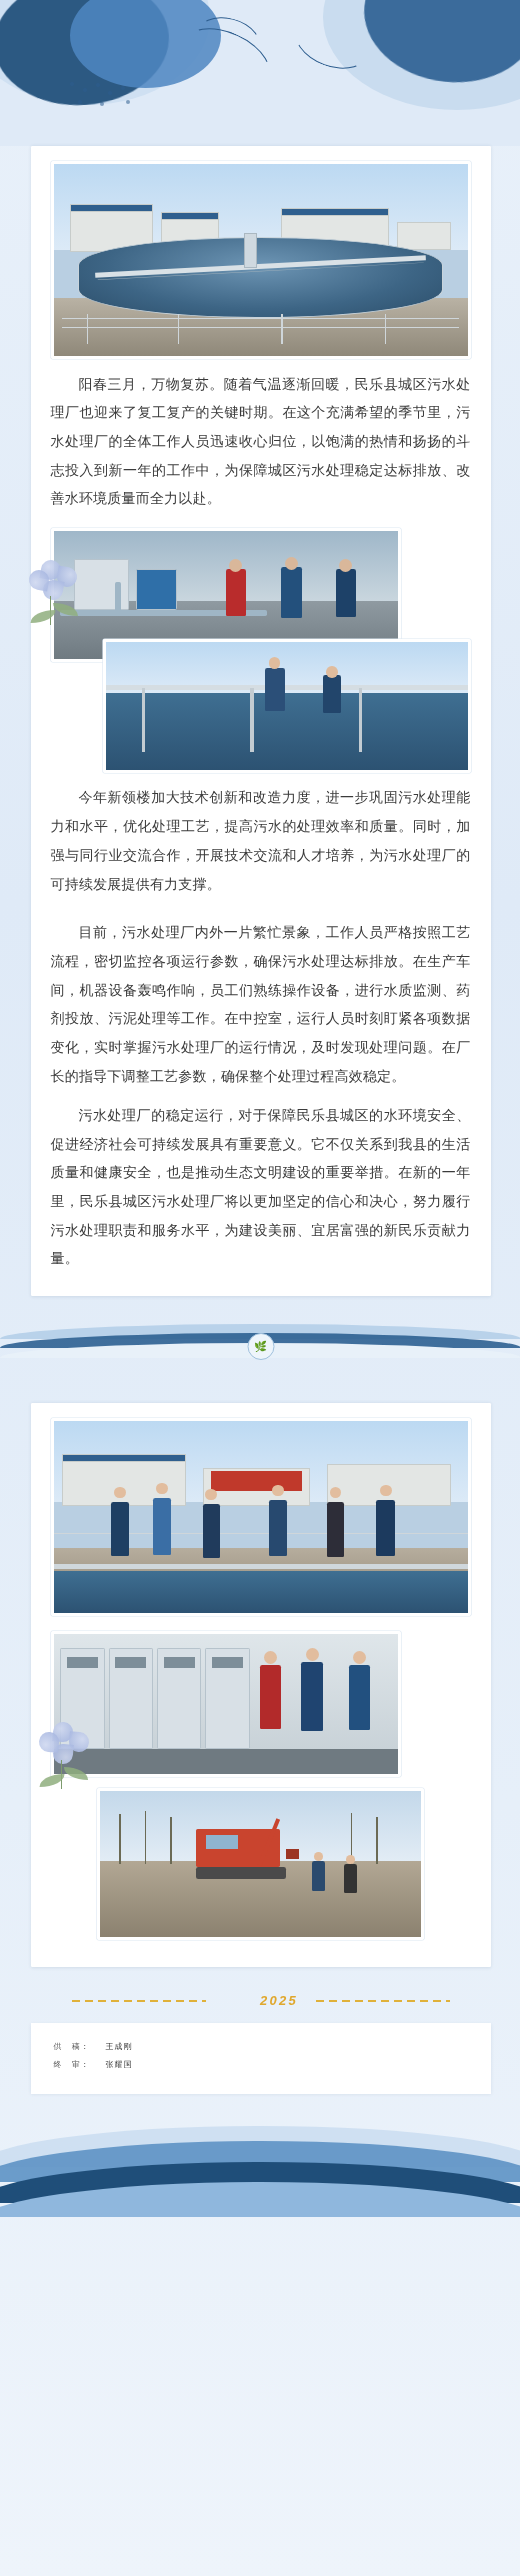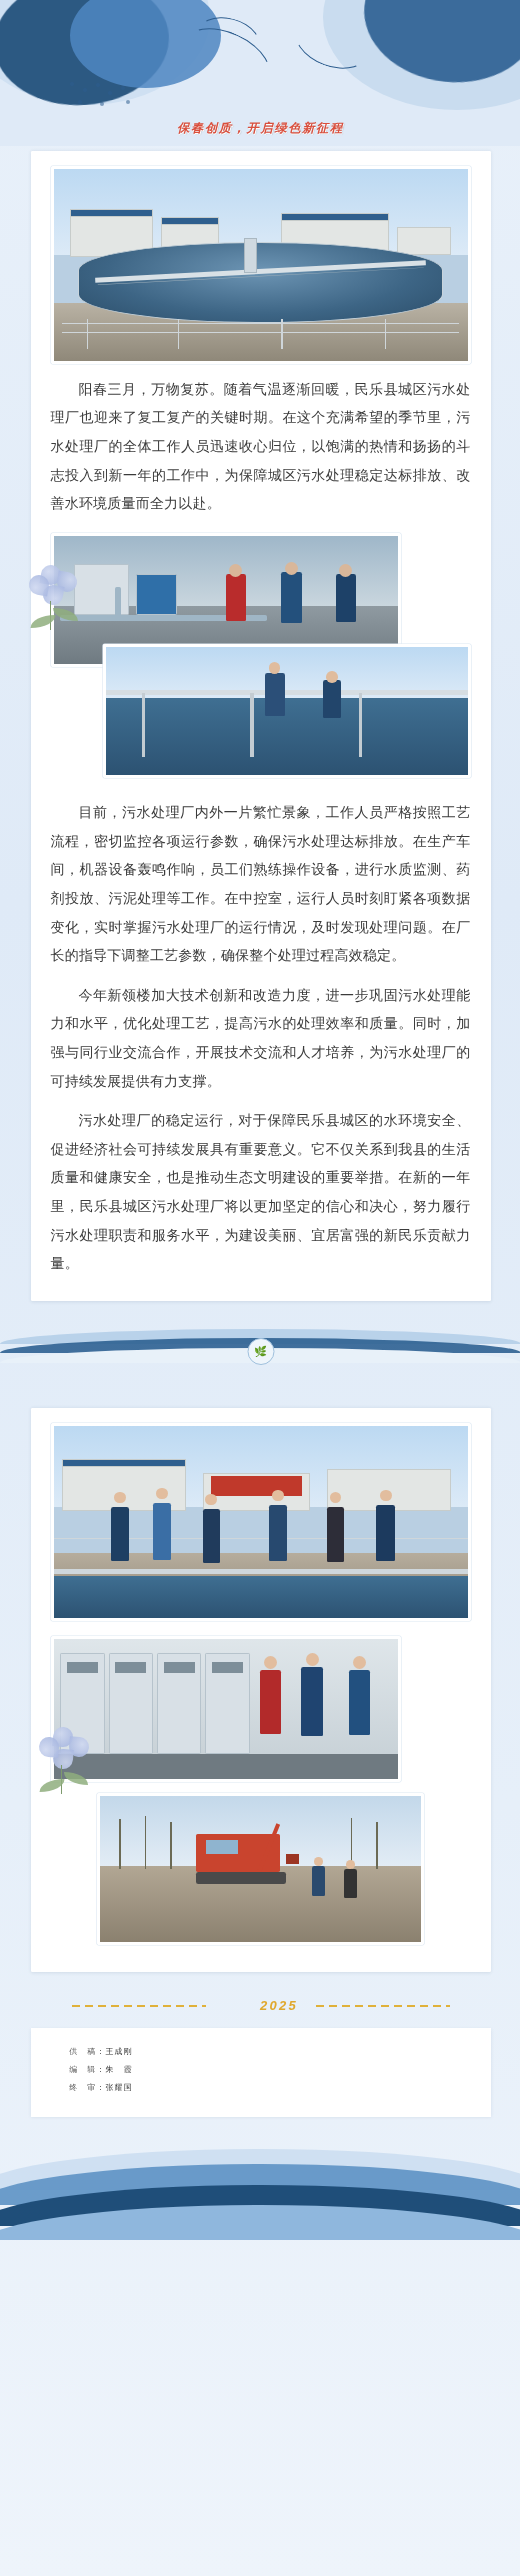--- a/index.html
+++ b/index.html
@@ -325,21 +325,20 @@
     margin-left: 37px;
   }
 
   
   .credits {
     margin: 15px auto 0 auto;
     width: 460px;
     background: #fff;
     padding: 15px 23px 20px 23px;
     box-shadow: 0 0.6px 3.5px rgba(40,70,110,.10);
-    text-align: right;
   }
   .credit-row {
     display: flex;
     align-items: center;
     font-size: 7.9px;
     color: #444;
     letter-spacing: 1.2px;
     line-height: 2.3;
   }
   .credit-label { width: 52px; color: #555; }
@@ -385,23 +384,20 @@
         <i style="left:13px;top:5.8px"></i>
         <i style="left:26px;top:1.2px"></i>
       <i style="left:38px;top:9.3px"></i>
         <i style="left:51px;top:3.5px"></i>
         <i style="left:8.2px;top:17.5px"></i>
       <i style="left:30px;top:20px"></i>
         <i style="left:56px;top:17.5px"></i>
     </div>
   </div>
 
-  <div class="title-wrap">
-    <div class="doc-title">保春创质，开启绿色新征程</div>
-  </div>
 
   <div class="card">
 
     <div class="photo photo-frame">
       <div class="ph img1">
         <div class="sky"></div>
         <div class="ground"></div>
         <div class="bldg" style="left:4%;top:24%;width:20%;height:22%;"></div>
         <div class="bldg roofblue" style="left:4%;top:21%;width:20%;height:4%;"></div>
         <div class="bldg" style="left:26%;top:28%;width:14%;height:17%;"></div>
@@ -458,22 +454,22 @@
     <div class="flower" style="left:-3.5px; top:408px;">
       <div class="petal" style="left:14px;top:5.8px;transform:rotate(10deg)"></div>
       <div class="petal" style="left:30px;top:13px;transform:rotate(100deg)"></div>
       <div class="petal" style="left:16.3px;top:26px;transform:rotate(190deg)"></div>
       <div class="petal" style="left:2.3px;top:16.3px;transform:rotate(280deg)"></div>
       <div class="stem" style="left:23px;top:42px;"></div>
       <div class="leaf" style="left:26px;top:49px;"></div>
       <div class="leaf" style="left:3.5px;top:56px;transform:scaleX(-1)"></div>
     </div>
 
+    <p class="body-text">今年新领楼加大技术创新和改造力度，进一步巩固污水处理能力和水平，优化处理工艺，提高污水的处理效率和质量。同时，加强与同行业交流合作，开展技术交流和人才培养，为污水处理厂的可持续发展提供有力支撑。</p>
     <p class="body-text" style="margin-top:20px;">目前，污水处理厂内外一片繁忙景象，工作人员严格按照工艺流程，密切监控各项运行参数，确保污水处理达标排放。在生产车间，机器设备轰鸣作响，员工们熟练操作设备，进行水质监测、药剂投放、污泥处理等工作。在中控室，运行人员时刻盯紧各项数据变化，实时掌握污水处理厂的运行情况，及时发现处理问题。在厂长的指导下调整工艺参数，确保整个处理过程高效稳定。</p>
-    <p class="body-text">今年新领楼加大技术创新和改造力度，进一步巩固污水处理能力和水平，优化处理工艺，提高污水的处理效率和质量。同时，加强与同行业交流合作，开展技术交流和人才培养，为污水处理厂的可持续发展提供有力支撑。</p>
     <p class="body-text">污水处理厂的稳定运行，对于保障民乐县城区的水环境安全、促进经济社会可持续发展具有重要意义。它不仅关系到我县的生活质量和健康安全，也是推动生态文明建设的重要举措。在新的一年里，民乐县城区污水处理厂将以更加坚定的信心和决心，努力履行污水处理职责和服务水平，为建设美丽、宜居富强的新民乐贡献力量。</p>
   </div>
 
   <div class="wave-sep">
     <div class="w w1"></div>
     <div class="w w2"></div>
     <div class="w w3"></div>
     <div class="sep-badge">🌿</div>
   </div>
 
@@ -564,24 +560,20 @@
     <span class="year-text">2025</span>
     <span class="year-line r"></span>
   </div>
 
   <div class="credits">
     <div class="credit-row">
       <span class="credit-label">供　稿：</span>
       <span class="credit-value">王成刚</span>
     </div>
     <div class="credit-row">
-      <span class="credit-label">编　辑：</span>
-      <span class="credit-value">朱　霞</span>
-    </div>
-    <div class="credit-row">
       <span class="credit-label">终　审：</span>
       <span class="credit-value">张耀国</span>
     </div>
   </div>
 
   <div class="bottom-band">
     <div class="bb bb1"></div>
     <div class="bb bb2"></div>
     <div class="bb bb3"></div>
     <div class="bb bb4"></div>

